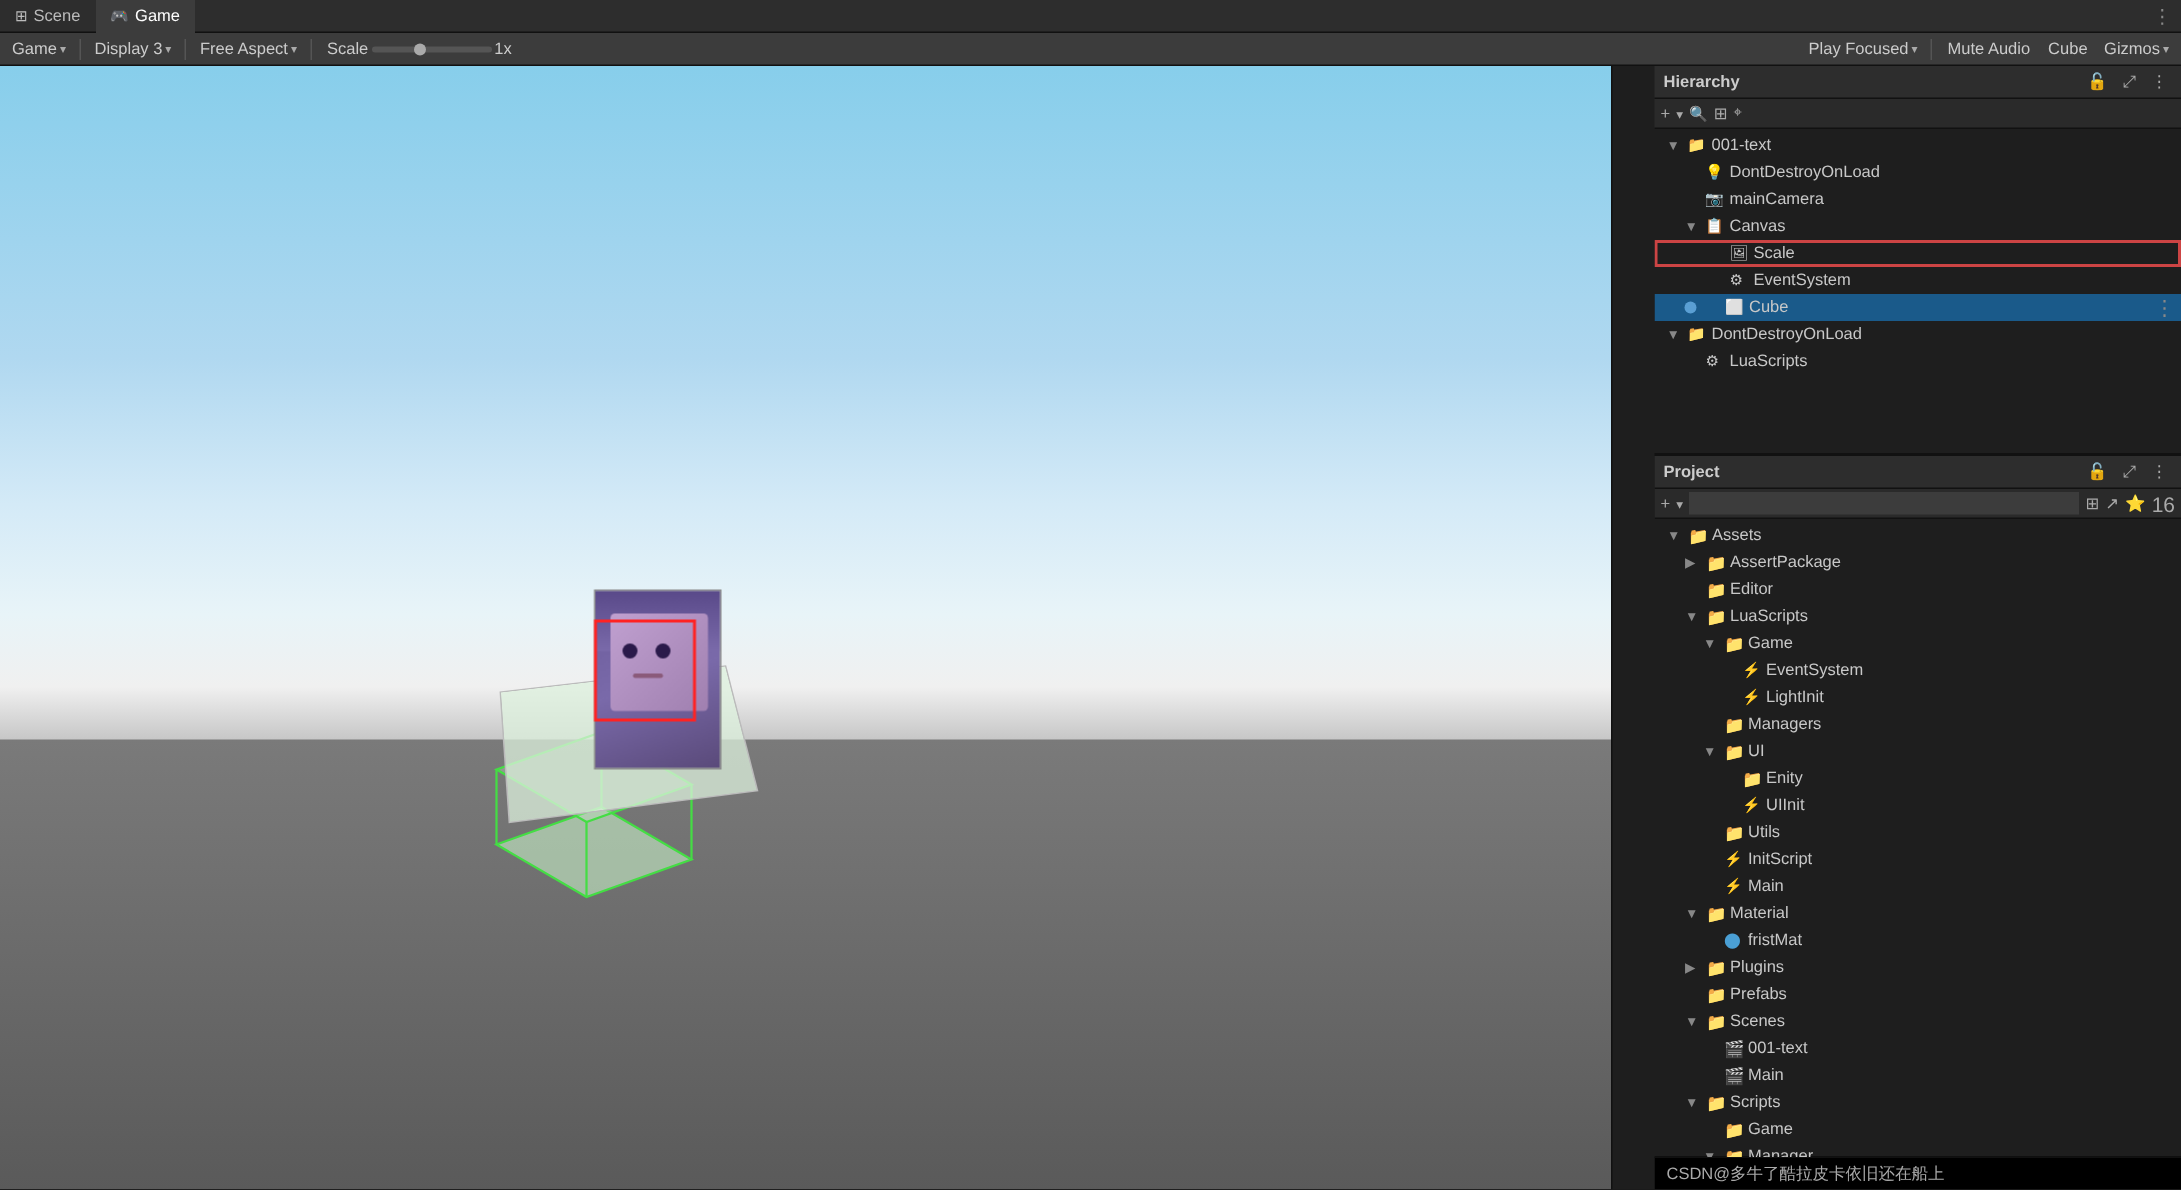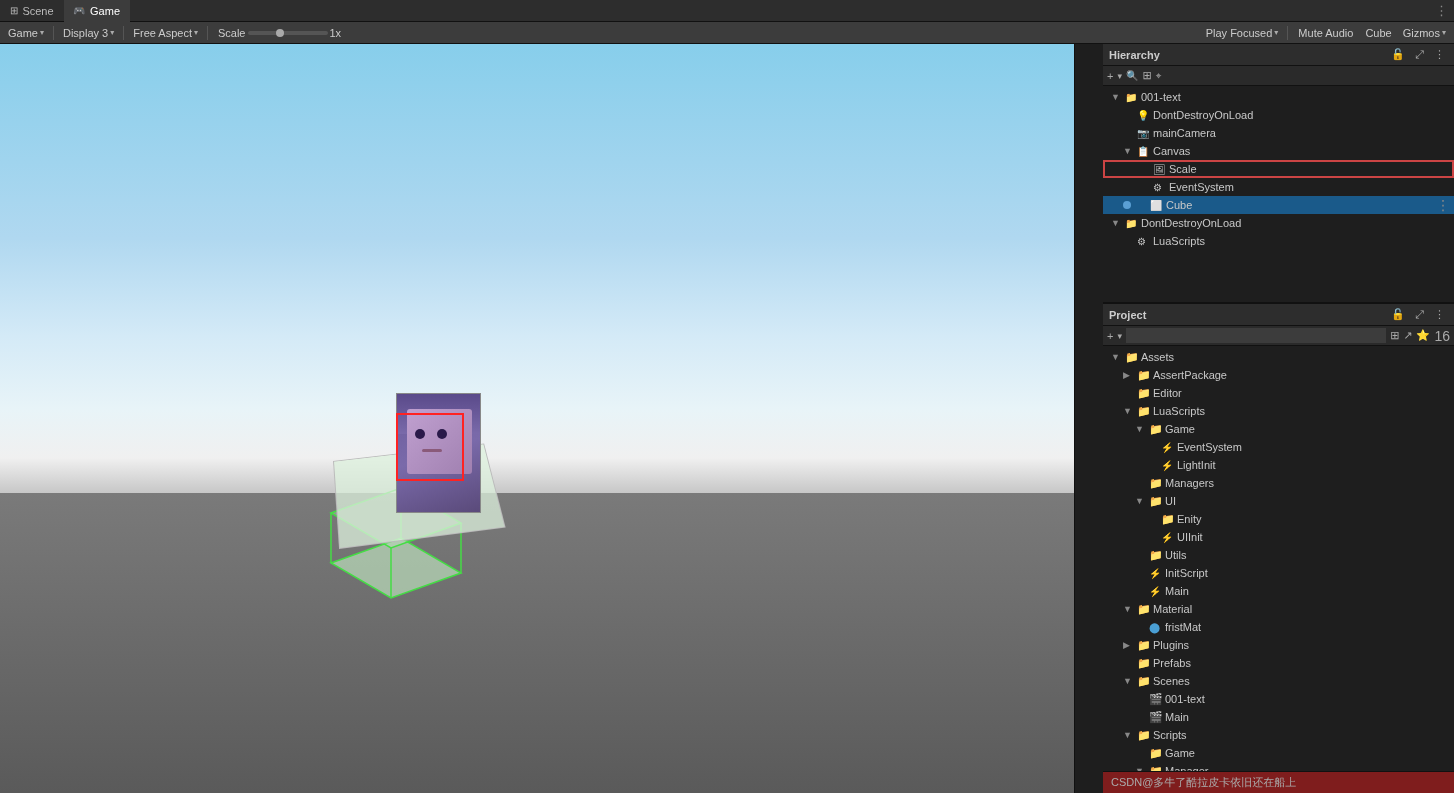--- a/index.html
+++ b/index.html
@@ -68,21 +68,21 @@
     .folder-icon { width: 14px; font-size: 11px; flex-shrink: 0; }
     .file-icon-lua { color: #e8c000; font-size: 10px; }
     .file-icon-mat { color: #4a9fd4; font-size: 10px; }
 
     .pi1 { padding-left: 8px; }
     .pi2 { padding-left: 20px; }
     .pi3 { padding-left: 32px; }
     .pi4 { padding-left: 44px; }
 
     
-    .bottom-bar { height: 22px; background: #7f1d1d; display: flex; align-items: center; padding: 0 8px; border-top: 1px solid #111; flex-shrink: 0; font-size: 11px; color: #aaa; }
+    .bottom-bar { height: 22px; background: #000000; display: flex; align-items: center; padding: 0 8px; border-top: 1px solid #111; flex-shrink: 0; font-size: 11px; color: #aaa; }
 
     
     ::-webkit-scrollbar { width: 6px; }
     ::-webkit-scrollbar-track { background: #1a1a1a; }
     ::-webkit-scrollbar-thumb { background: #444; border-radius: 3px; }
 
     .right-dots { margin-left: auto; color: #888; font-size: 14px; padding-right: 4px; }
 
     .folder-color { color: #d4b064; }
   </style>

